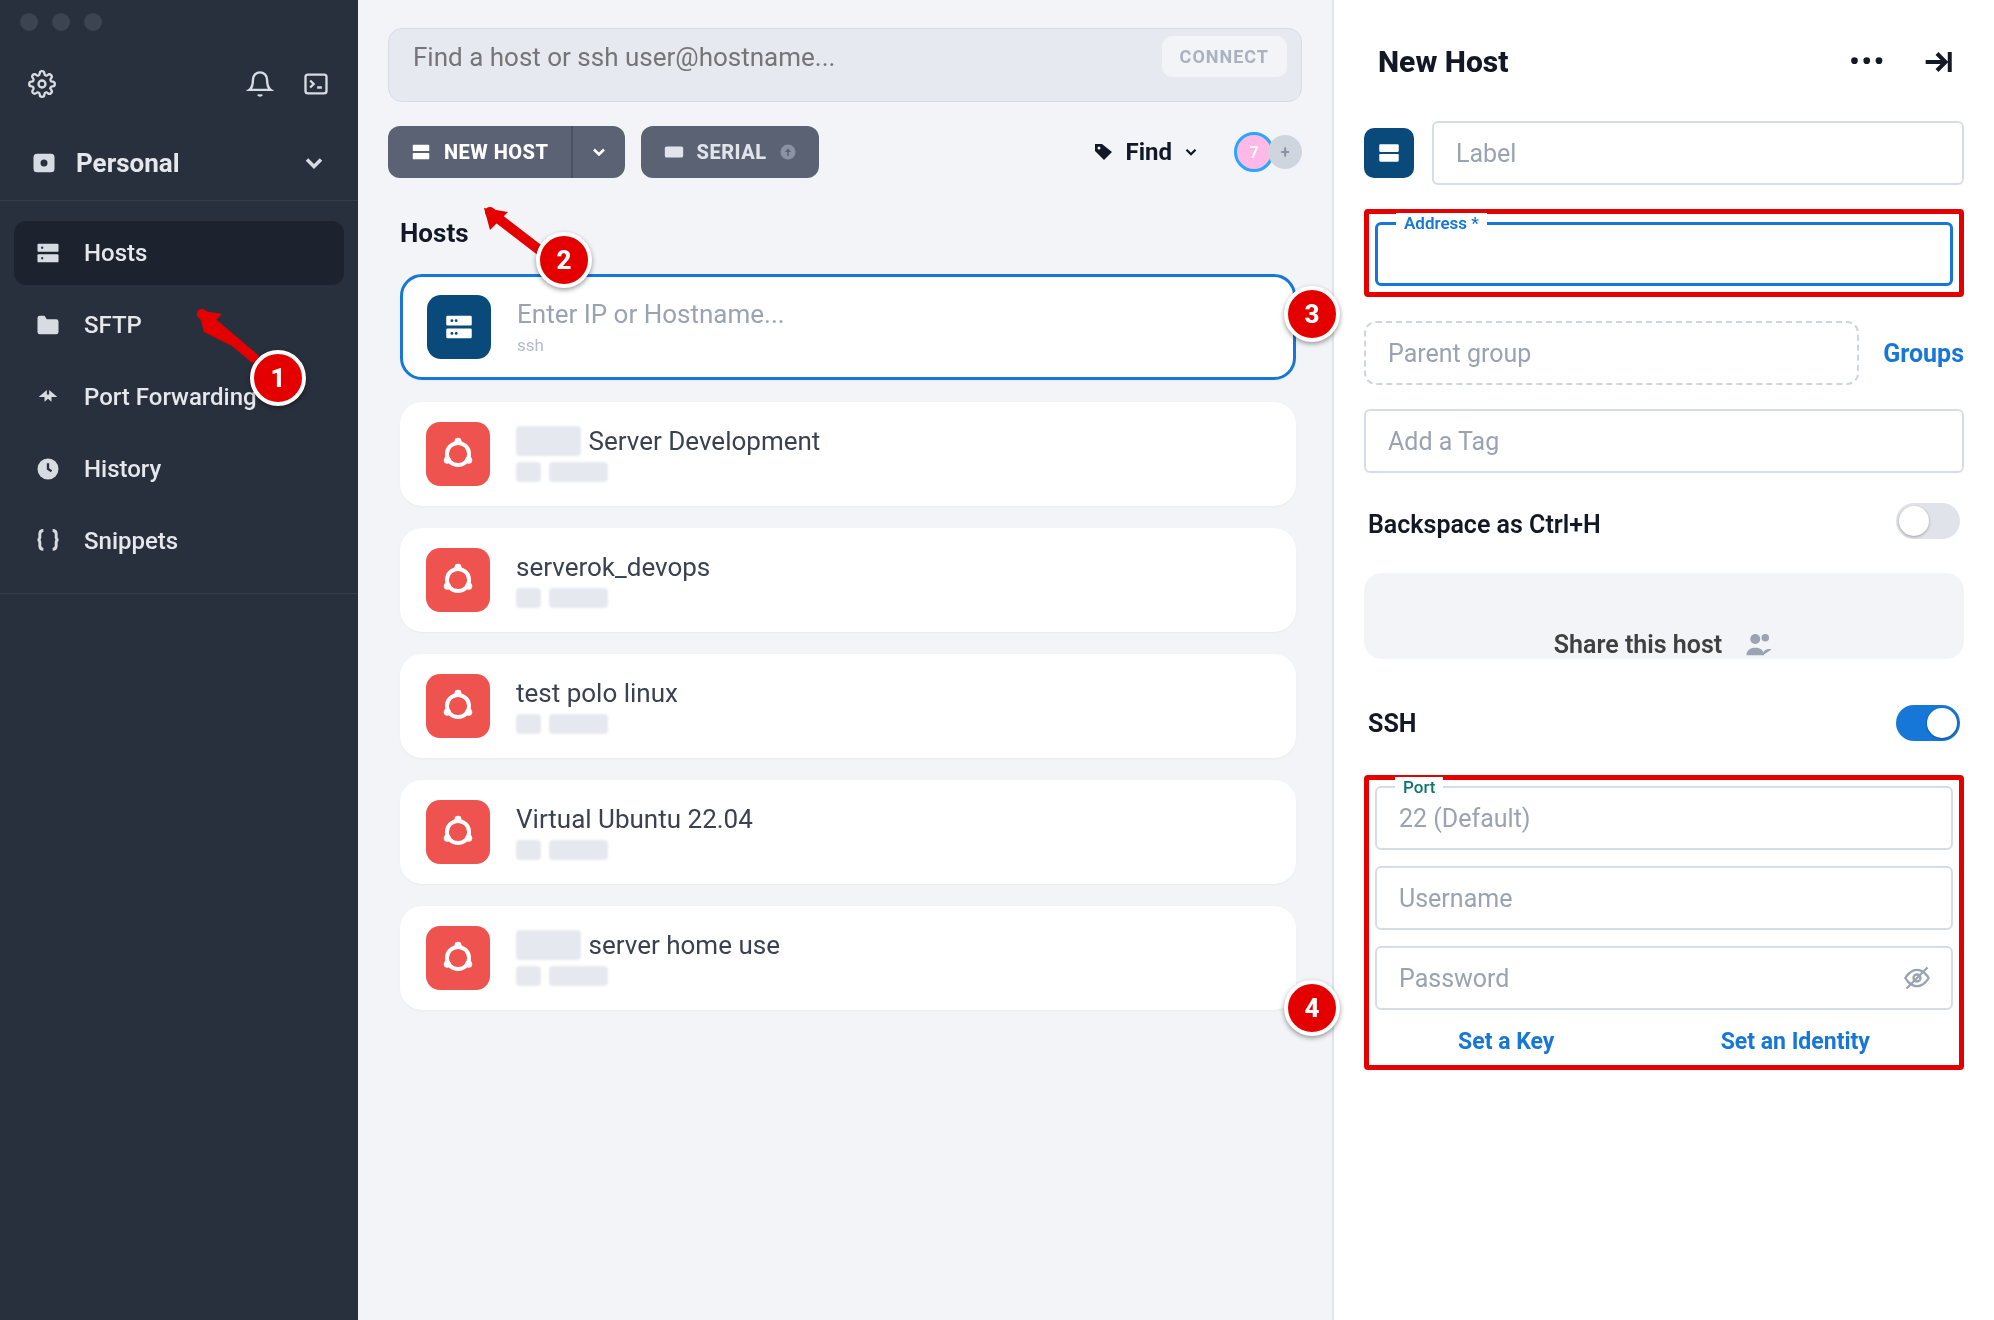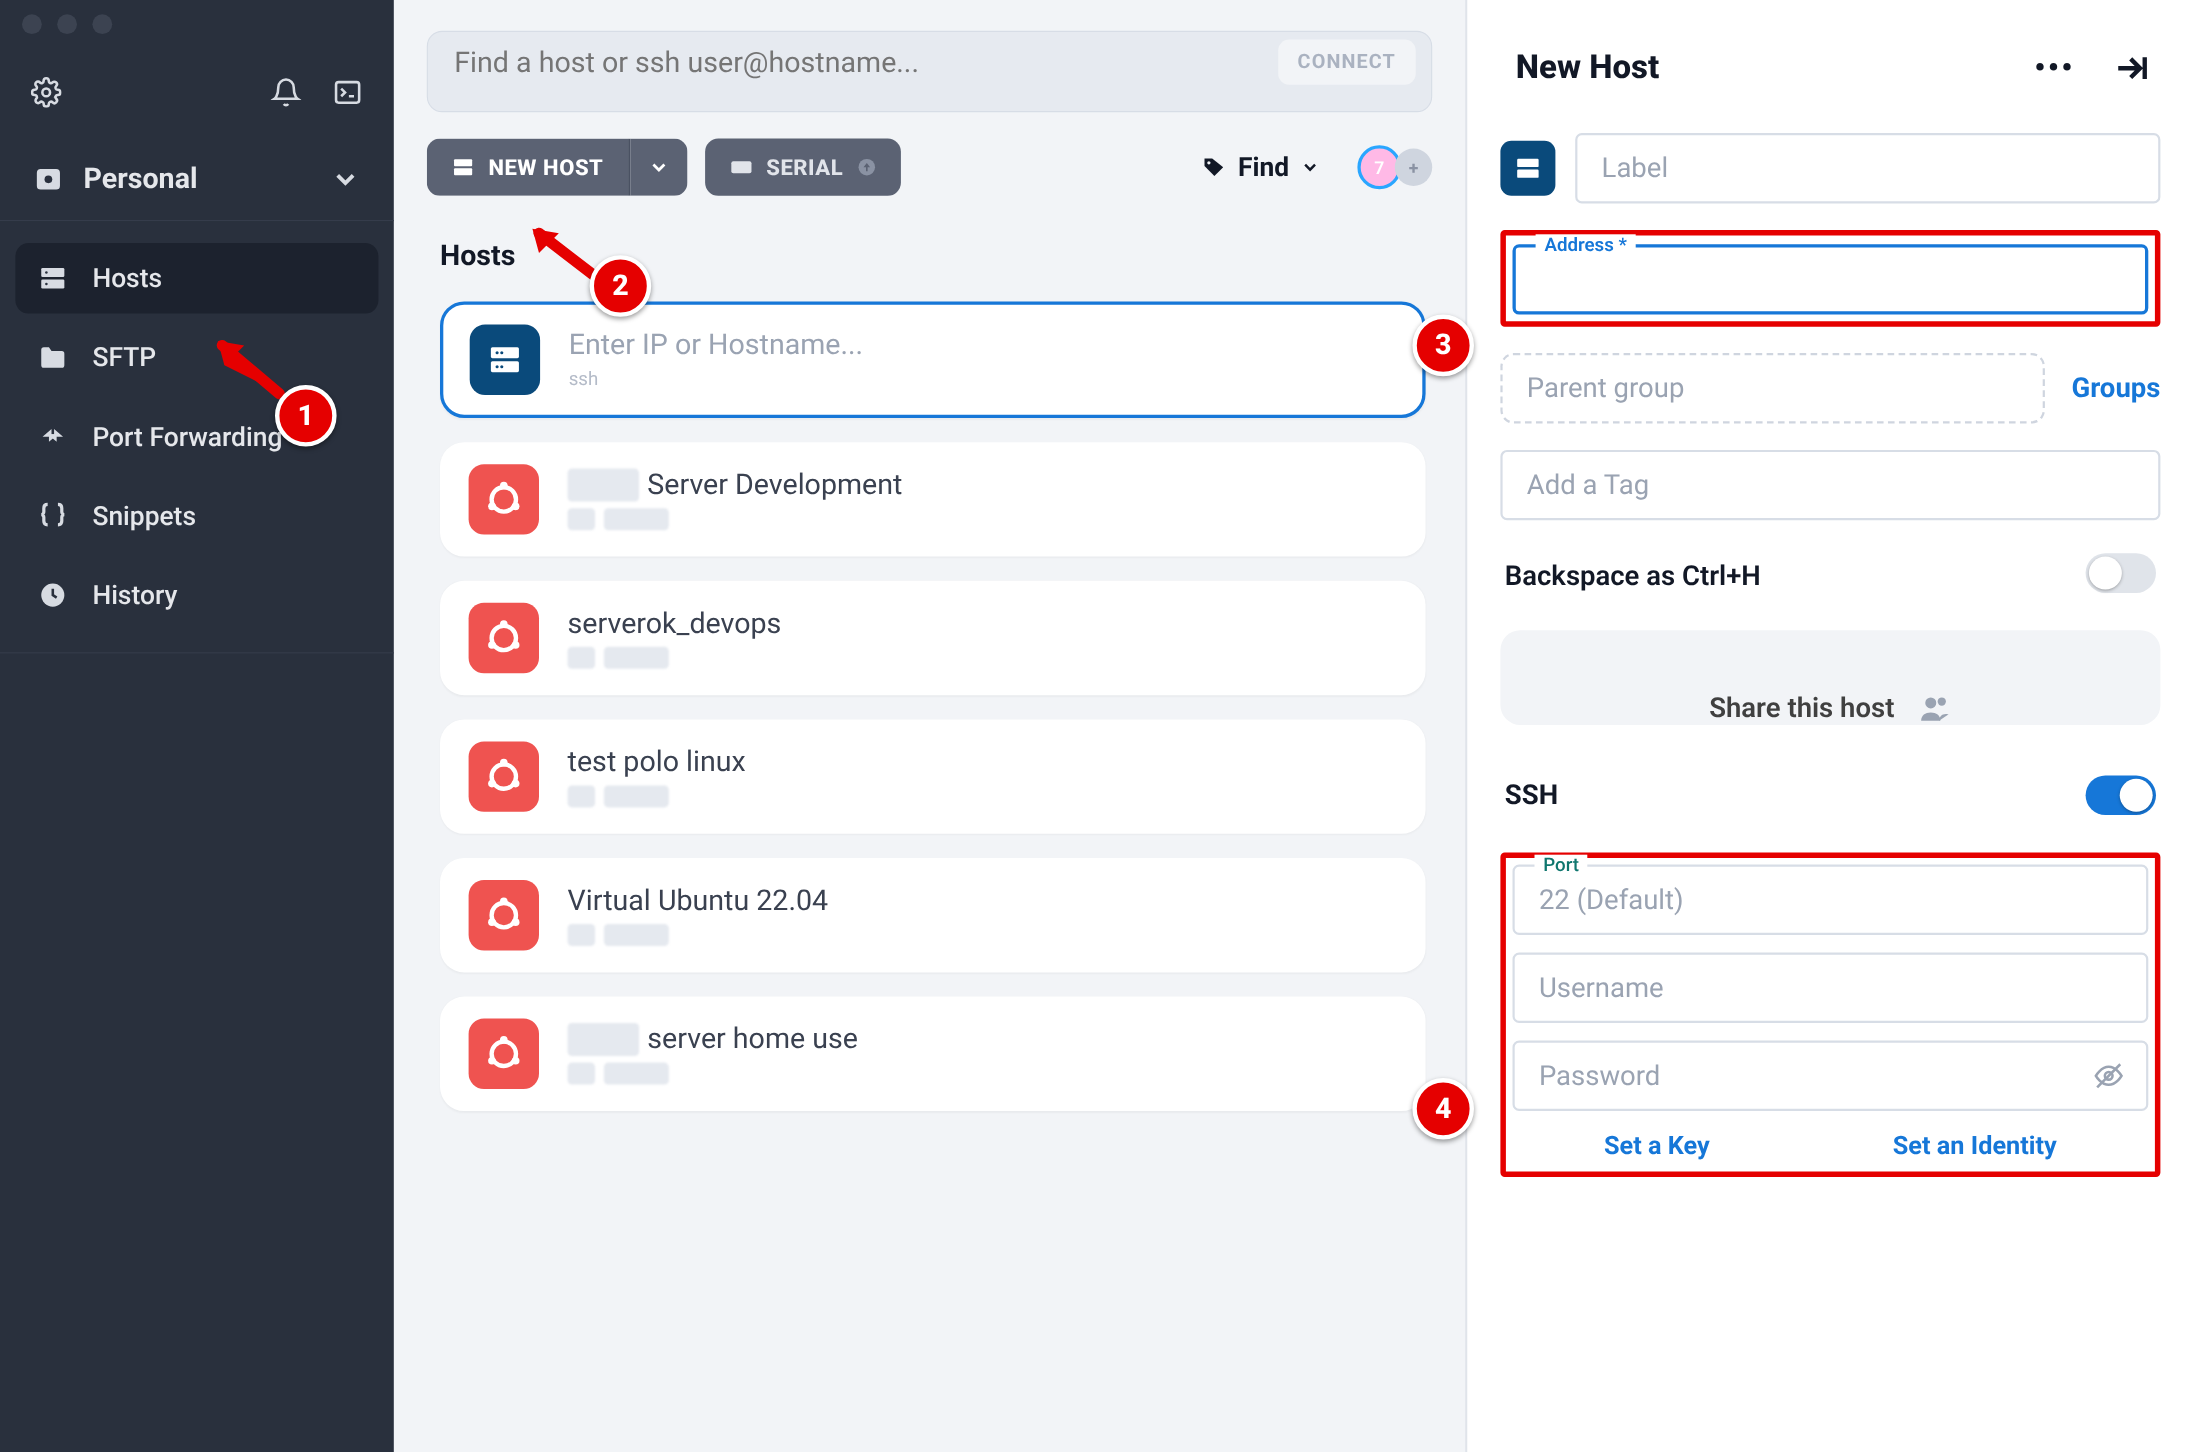--- a/index.html
+++ b/index.html
@@ -156,34 +156,34 @@
         <span class="icon">
             <svg viewBox="0 0 24 24" fill="currentColor">
               <path d="M4 12l7-6v4h5l-7 6v-4H4z" transform="scale(-1,1) translate(-24,0)"></path>
               <path d="M4 12l7-6v4h5l-7 6v-4H4z"></path>
             </svg>
           </span>
         <span>Port Forwarding</span>
       </div>
       <div class="nav-item">
         <span class="icon">
+            <svg viewBox="0 0 24 24" fill="currentColor">
+              <circle cx="12" cy="12" r="9"></circle>
+              <path d="M12 7v5l3 2" stroke="#29303d" stroke-width="2" fill="none"></path>
+            </svg>
+          </span>
+        <span>History</span>
+      </div>
+      <div class="nav-item">
+        <span class="icon">
             <svg viewBox="0 0 24 24" fill="none" stroke="currentColor" stroke-width="2.5">
               <path d="M8 3c-2 0-3 1-3 3v3c0 1-1 2-2 2 1 0 2 1 2 2v3c0 2 1 3 3 3M16 3c2 0 3 1 3 3v3c0 1 1 2 2 2-1 0-2 1-2 2v3c0 2-1 3-3 3"></path>
             </svg>
           </span>
         <span>Snippets</span>
-      </div>
-      <div class="nav-item">
-        <span class="icon">
-            <svg viewBox="0 0 24 24" fill="currentColor">
-              <circle cx="12" cy="12" r="9"></circle>
-              <path d="M12 7v5l3 2" stroke="#29303d" stroke-width="2" fill="none"></path>
-            </svg>
-          </span>
-        <span>History</span>
       </div>
     </nav>
     <div class="divider"></div>
   </aside>
 
   <main class="main">
     <div class="search-row">
       <div class="search">
         <input placeholder="Find a host or ssh user@hostname..." style="">
         <button class="connect-btn">CONNECT</button>

